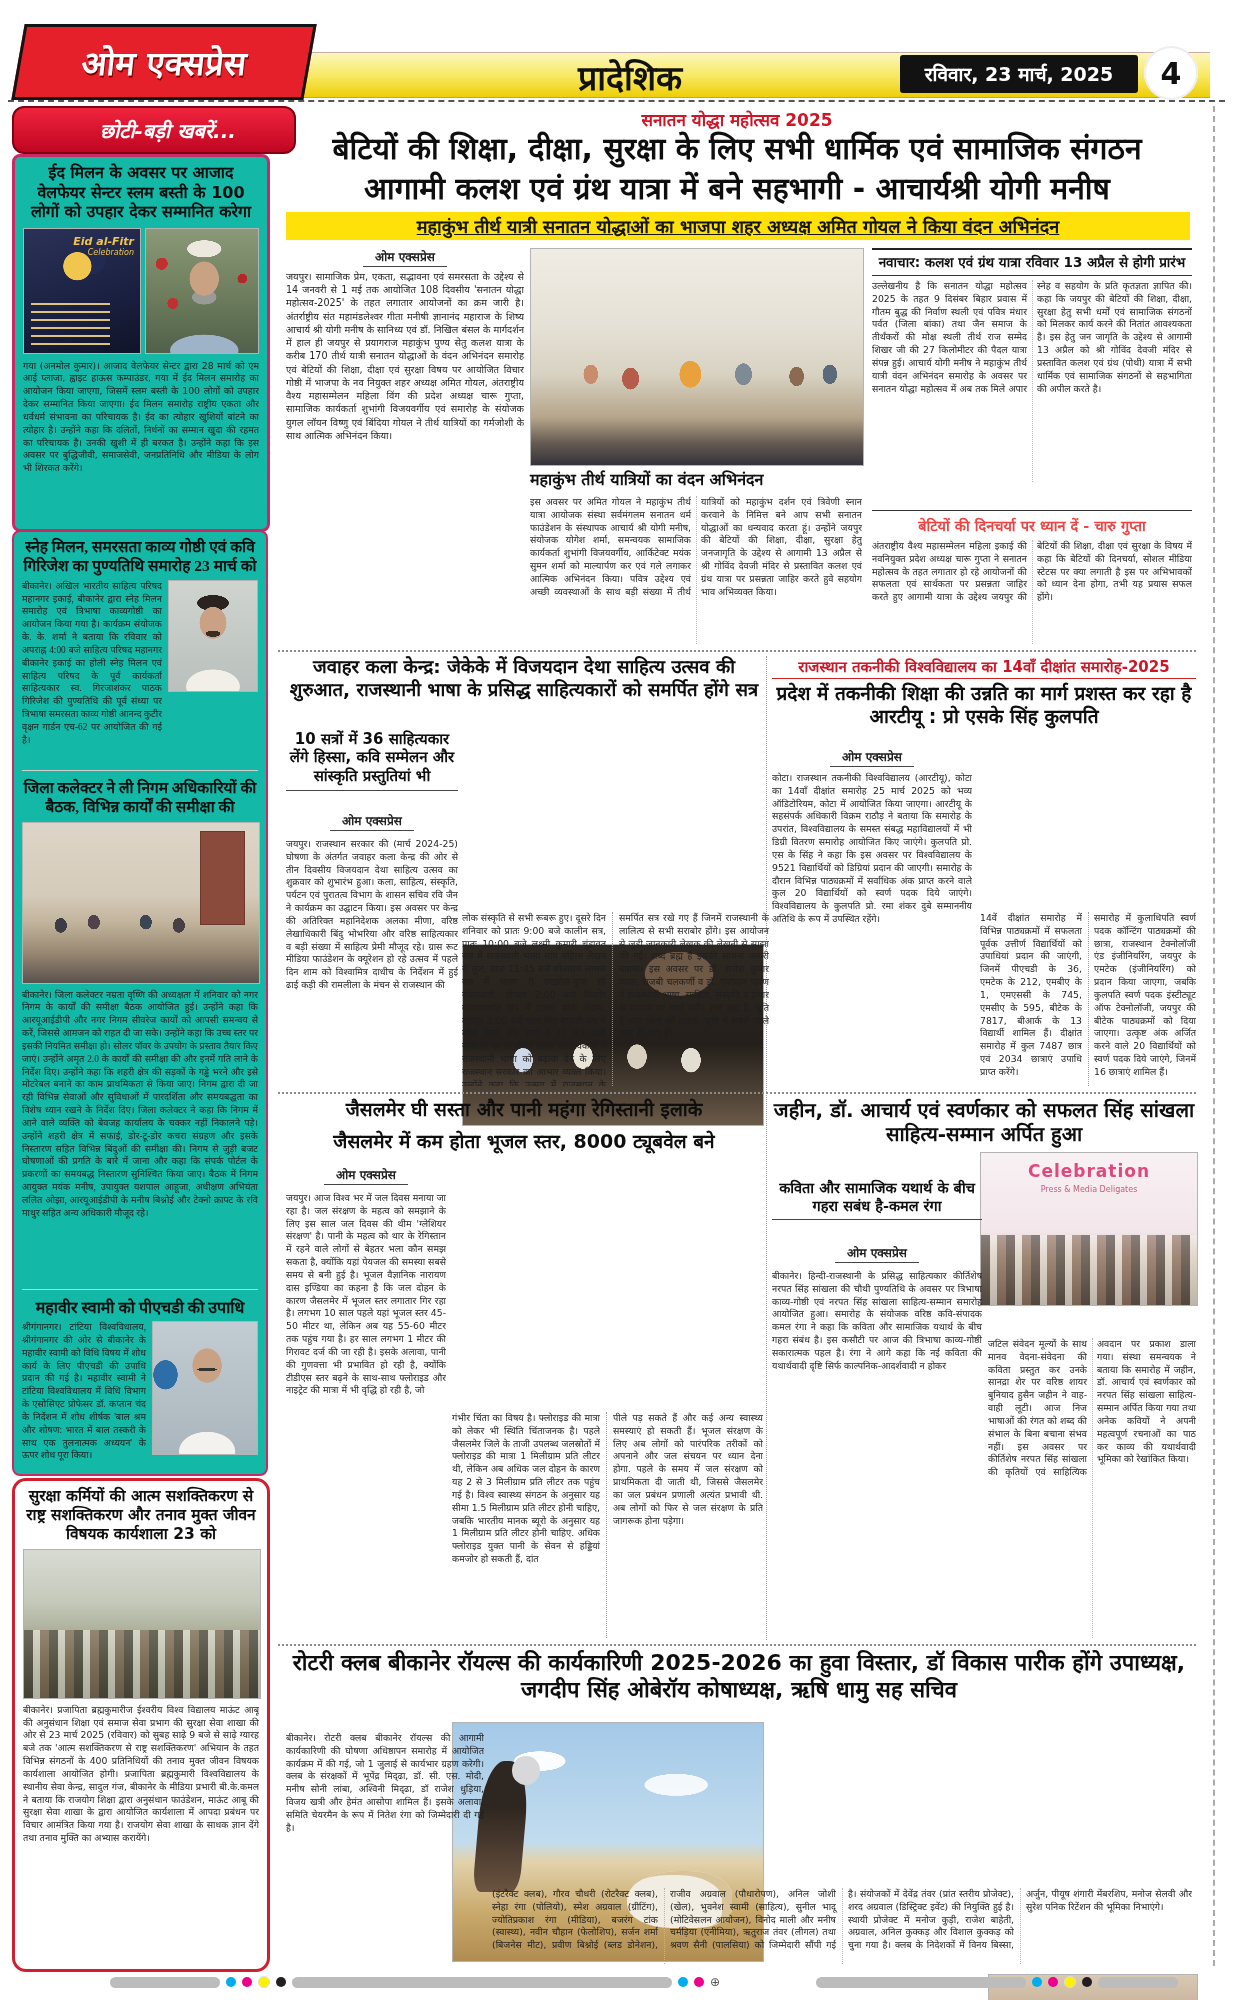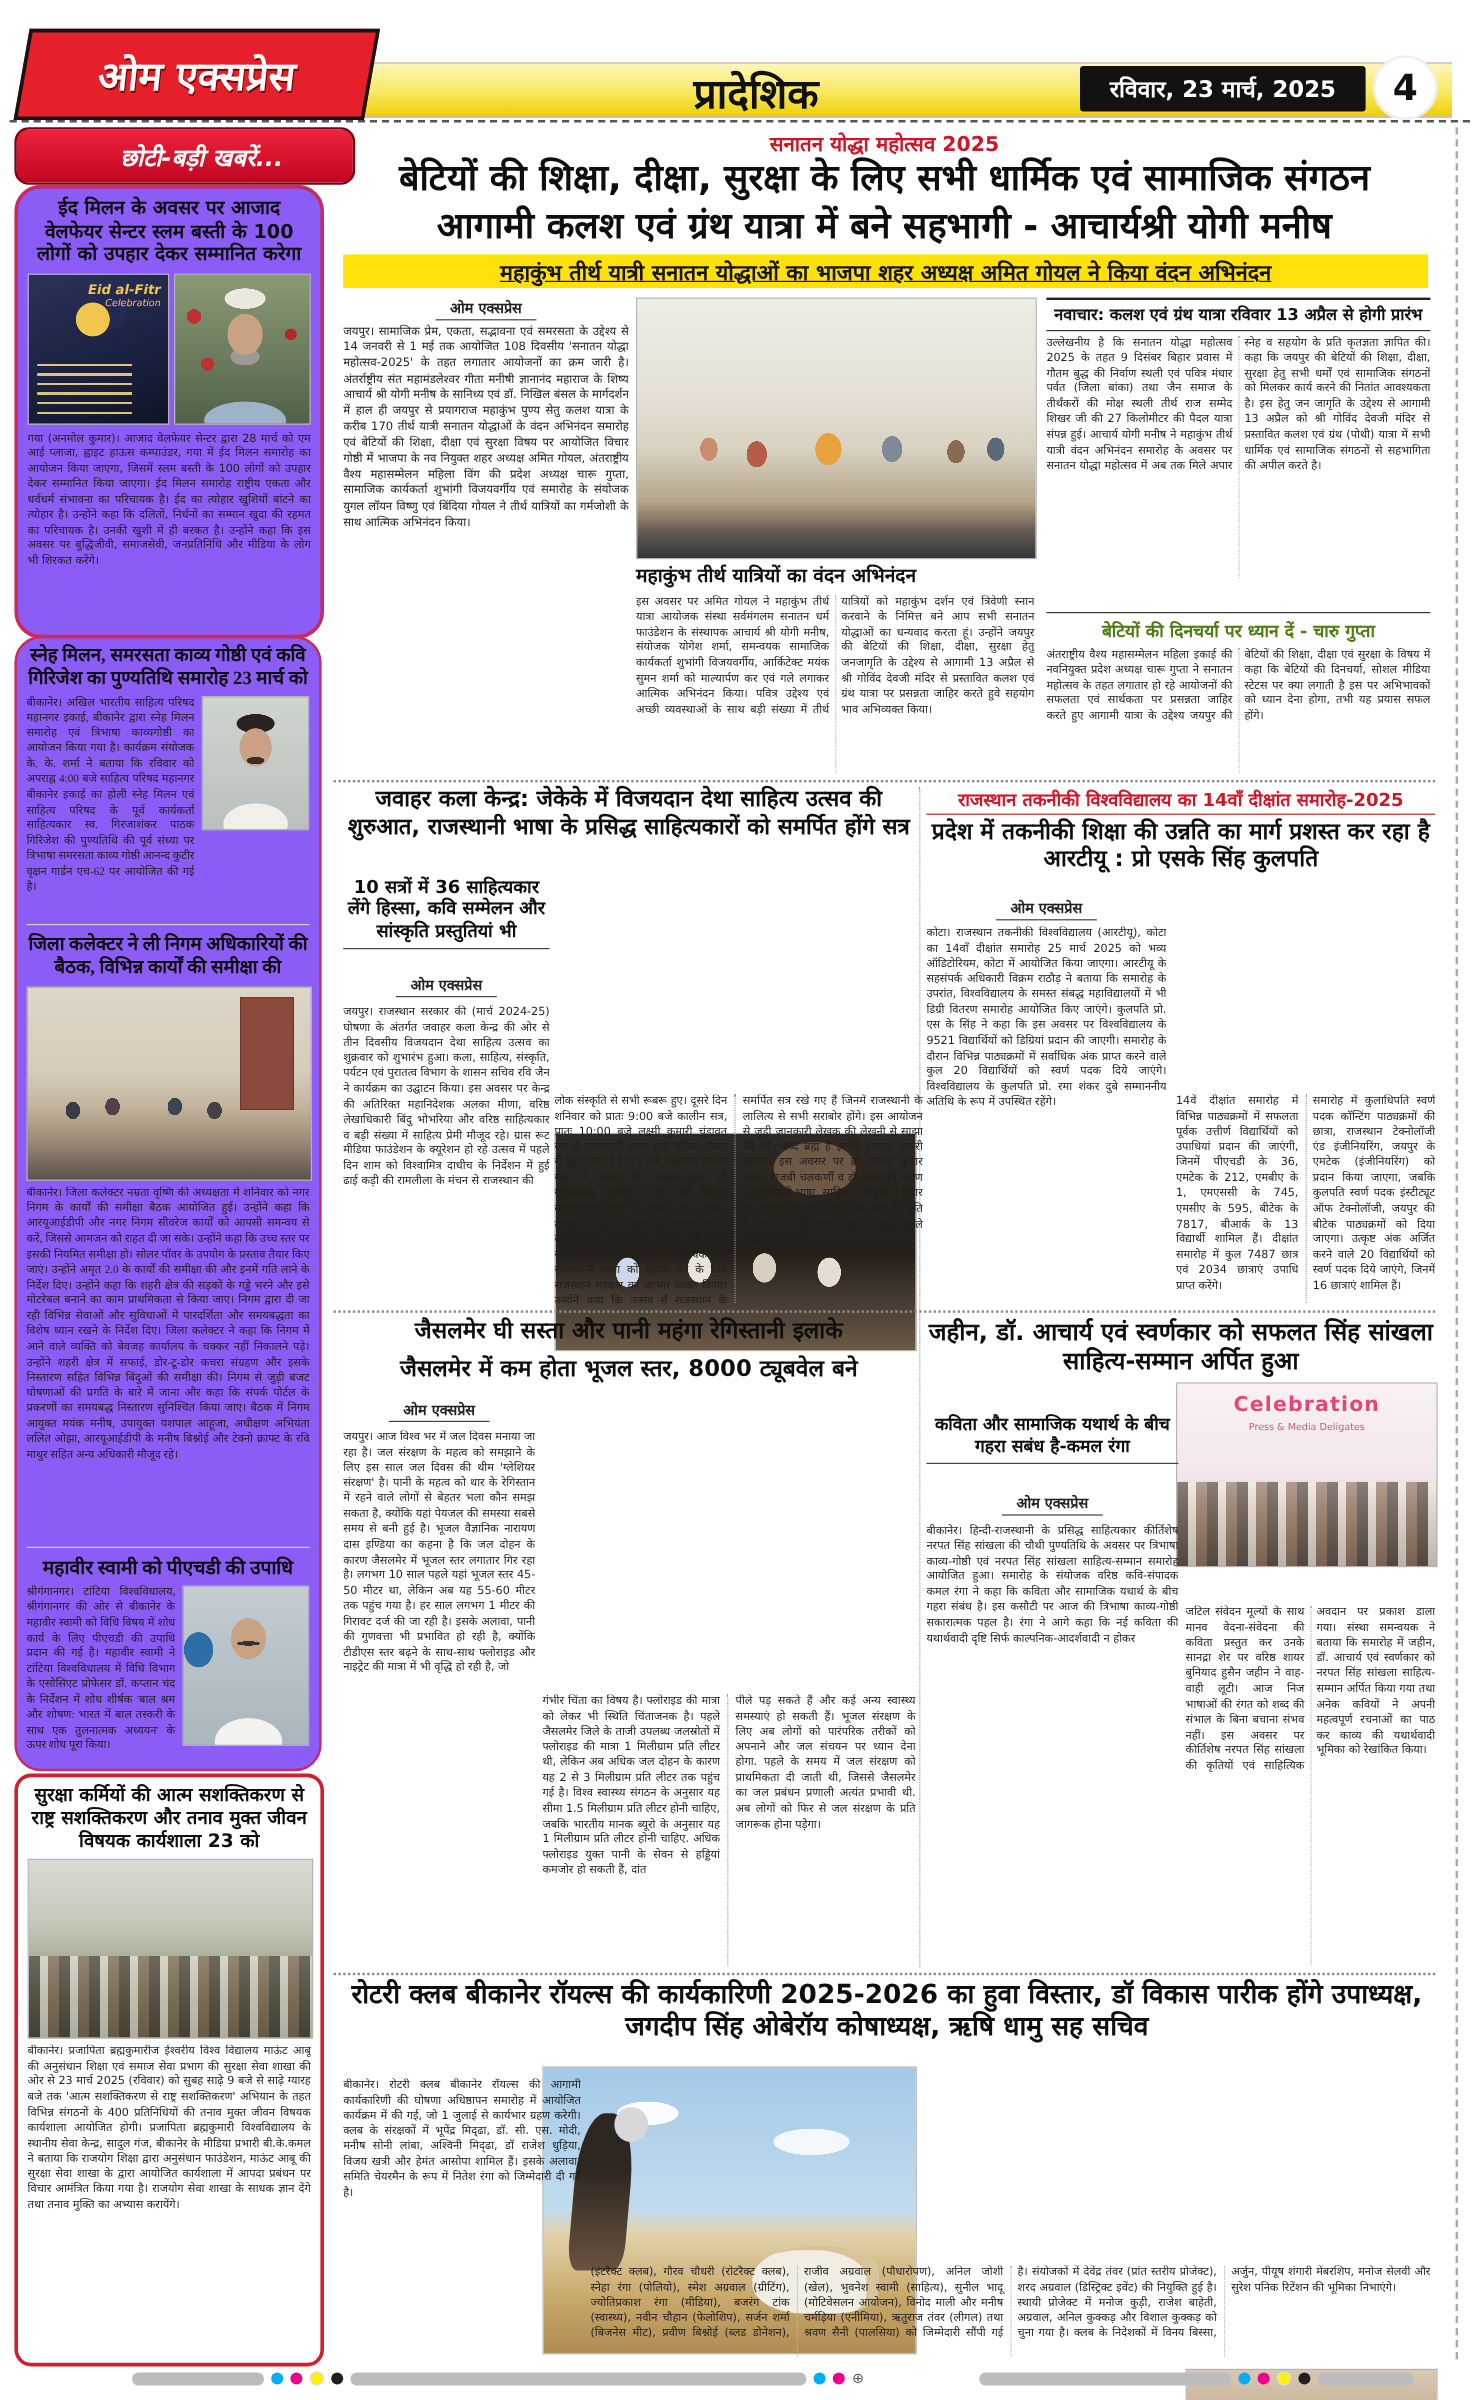--- a/index.html
+++ b/index.html
@@ -28,21 +28,21 @@
   .section-title{font-size:34px;font-weight:bold;color:#111;text-align:center;}
   .datebox{background:#121212;color:#fff;font-weight:bold;font-size:19px;
            display:flex;align-items:center;justify-content:center;border-radius:3px;}
   .pagenum{background:#fff;border-radius:50%;display:flex;align-items:center;justify-content:center;
            font-size:30px;font-weight:bold;color:#111;box-shadow:0 0 0 2px #eee inset;}
 
   
   .redheader{background:linear-gradient(180deg,#f0233c 0%,#c00622 100%);border-radius:12px;
              color:#fff;font-weight:bold;font-style:italic;font-size:20px;
              display:flex;align-items:center;justify-content:center;border:2px solid #7d0014;padding-left:28px;}
-  .pinkbox{border:3px solid #c92a62;border-radius:22px;background:#8b5cf6;overflow:hidden;}
+  .pinkbox{border:3px solid #c92a62;border-radius:8px;background:#14b8a6;overflow:hidden;}
   .redbox{border:3px solid #d01f2f;border-radius:14px;background:#fff;overflow:hidden;}
   .lc-art{padding:6px 8px;}
   .lc-div{border-top:1px solid #cfcfcf;margin:2px 8px;}
 
   
   .ph{position:relative;overflow:hidden;border:1px solid #b3b3b3;background:#ddd;}
   .ph-lead{background:
     radial-gradient(18px 22px at 48% 58%, #e8a13c 0 60%, transparent 61%),
     radial-gradient(14px 18px at 30% 60%, #b65c4a 0 60%, transparent 61%),
     radial-gradient(14px 18px at 64% 58%, #7e8a96 0 60%, transparent 61%),
@@ -114,21 +114,21 @@
     radial-gradient(12px 14px at 70% 36%, #caa184 0 60%, transparent 62%),
     radial-gradient(30px 16px at 44% 62%, #d87c28 0 60%, transparent 62%),
     linear-gradient(180deg,#d8c9b4 0%,#b99b7e 45%,#8a5a44 75%,#643428 100%);}
 
   
   .yellowbar{background:#ffe10a;font-weight:bold;font-size:18px;text-align:center;color:#141414;
              display:flex;align-items:center;justify-content:center;text-decoration:underline;}
   .navbox{border-top:2.5px solid #222;}
   .navbox-h{font-weight:bold;font-size:13.5px;text-align:center;color:#111;
             border-bottom:1.5px solid #333;padding:3px 0 4px 0;margin-bottom:4px;}
-  .subhead2{font-weight:bold;font-size:14.5px;text-align:center;color:#4d7c0f;
+  .subhead2{font-weight:bold;font-size:14.5px;text-align:center;color:#ef4444;
             border-top:1.5px solid #333;padding:4px 0;}
   .captitle{font-weight:bold;font-size:16px;color:#101010;line-height:1.2;}
 
   
   .pm{position:absolute;top:1976px;height:12px;display:flex;align-items:center;gap:6px;}
   .pbar{height:11px;border-radius:6px;background:#bcbcbc;}
   .pdot{width:10px;height:10px;border-radius:50%;display:inline-block;}
   .reg{color:#555;font-size:12px;line-height:10px;}
 </style>
 </head>

